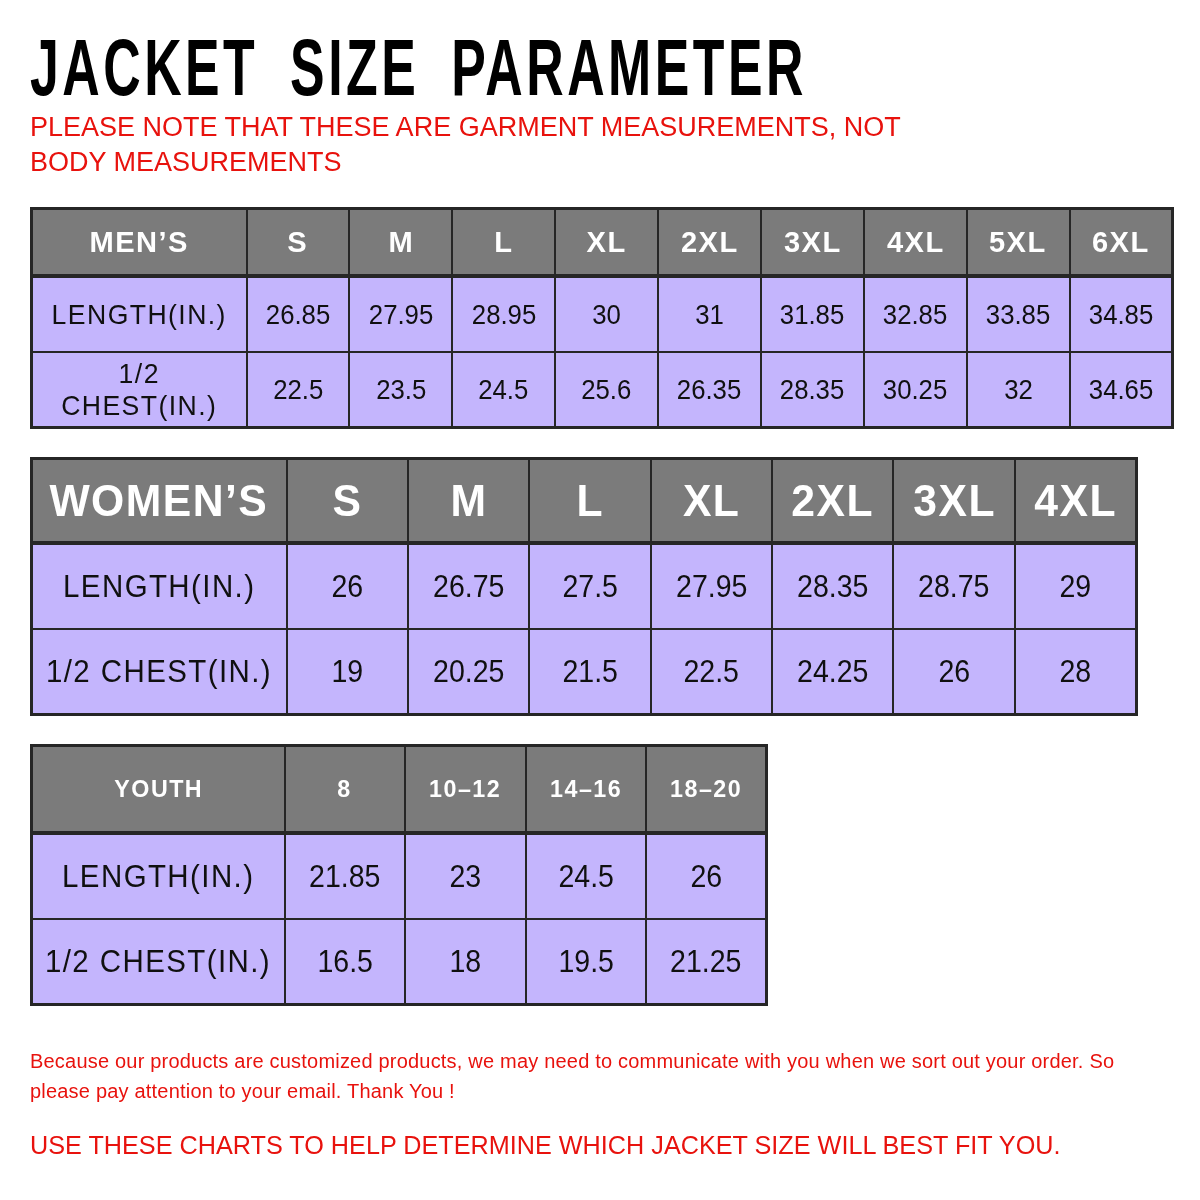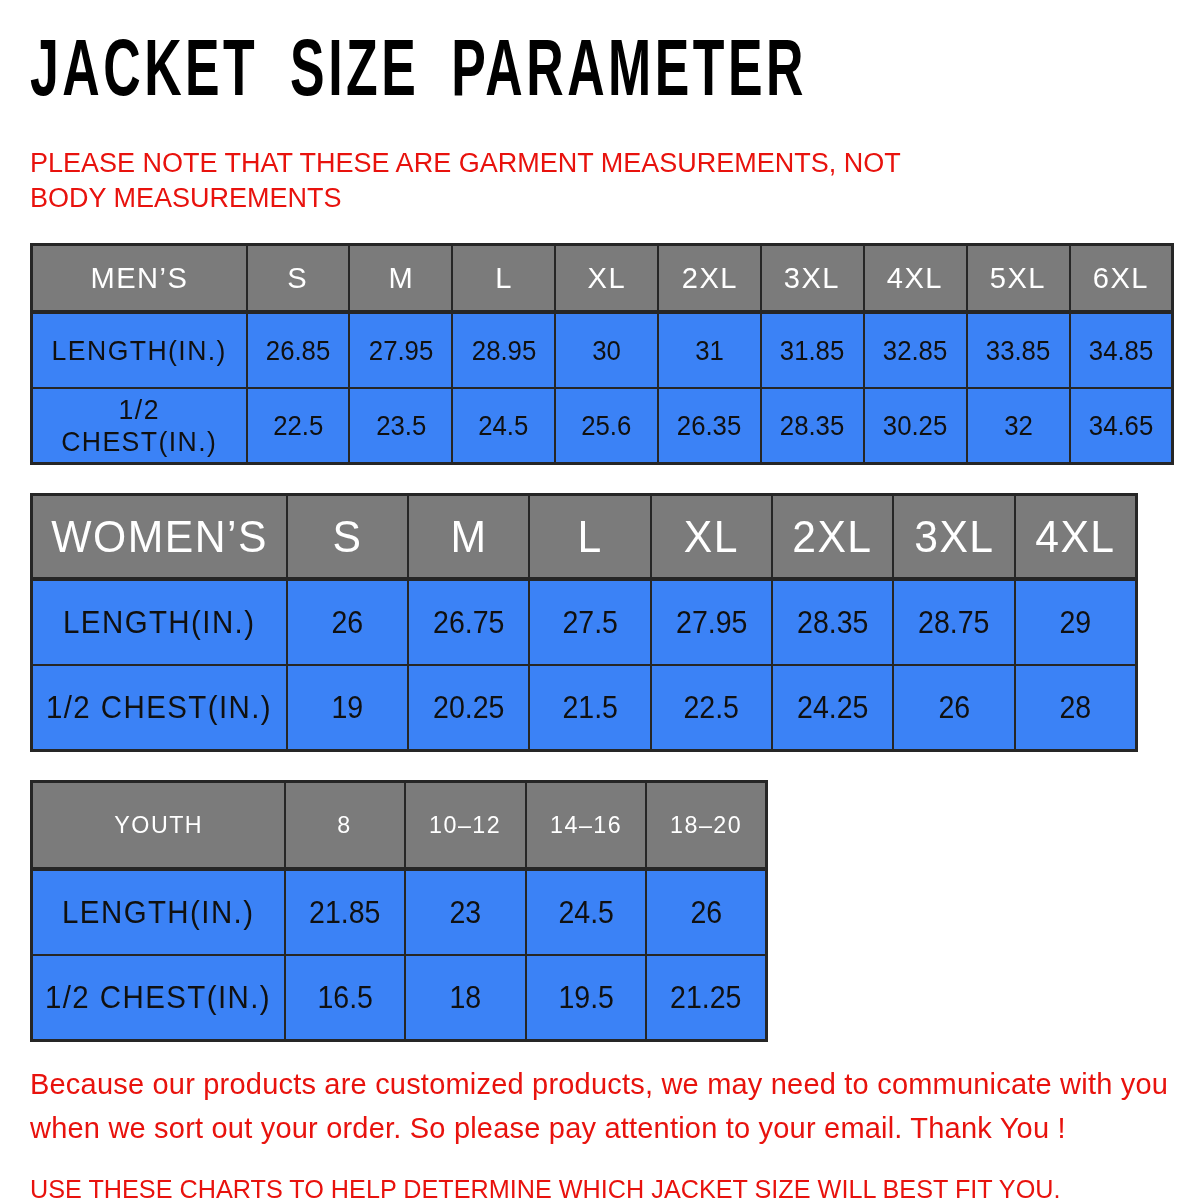--- a/index.html
+++ b/index.html
@@ -25,21 +25,21 @@
     letter-spacing: 5px;
     word-spacing: 20px;
     line-height: 1.0;
     transform: scaleX(0.70) scaleY(1.08);
     transform-origin: left top;
     white-space: nowrap;
     margin: 6px 0 0 0;
   }
   
   .note {
-    margin-top: 44px;
+    margin-top: 8px;
     max-width: 915px;
     color: var(--accent-red, #e8120d);
     font-size: 27px;
     font-weight: 400;
     line-height: 1.28;
     letter-spacing: 0px;
   }
   
   table.sizetable {
     border-collapse: collapse;
@@ -50,24 +50,24 @@
     border: 2px solid #262626;
     text-align: center;
     vertical-align: middle;
     padding: 0;
     overflow: hidden;
   }
   table.sizetable { border: 3px solid #262626; }
   table.sizetable thead th {
     background: var(--header-gray, #7b7b7b);
     color: var(--header-text, #ffffff);
-    font-weight: 400;
+    font-weight: 700;
     border-bottom: 4px solid #262626;
   }
-  table.sizetable td { color: #101010; background: #3b82f6; }
+  table.sizetable td { color: #101010; background: #c4b5fd; }
   .cellwrap { display: inline-block; transform: scaleX(0.92); }
   .rowlabel  { display: inline-block; letter-spacing: 1.5px; transform: scaleX(0.95); }
   .headwrap  { display: inline-block; letter-spacing: 1.5px; transform: scaleX(0.97); }
 
   
   .t-mens { width: 1141px; margin-top: 20px; }
   .t-mens col.label-col { width: 215px; }
   .t-mens col.data-col  { width: 102.9px; }
   .t-mens thead th { height: 64px; font-size: 30px; }
   .t-mens tbody td { height: 73px; font-size: 28px; }
@@ -81,24 +81,24 @@
 
   
   .t-youth { width: 735px; }
   .t-youth col.label-col { width: 253px; }
   .t-youth col.data-col  { width: 120.5px; }
   .t-youth thead th { height: 84px; font-size: 24px; }
   .t-youth tbody td { height: 83px; font-size: 31px; }
 
   
   .footer-paragraph {
-    margin-top: 21px;
+    margin-top: 40px;
     max-width: 1150px;
     color: var(--accent-red, #e8120d);
-    font-size: 29px;
+    font-size: 20px;
     line-height: 1.5;
     letter-spacing: 0.2px;
   }
   .footer-note {
     margin-top: 24px;
     color: var(--accent-red, #e8120d);
     font-size: 26px;
     letter-spacing: 0px;
     white-space: nowrap;
     transform: scaleX(0.97);

